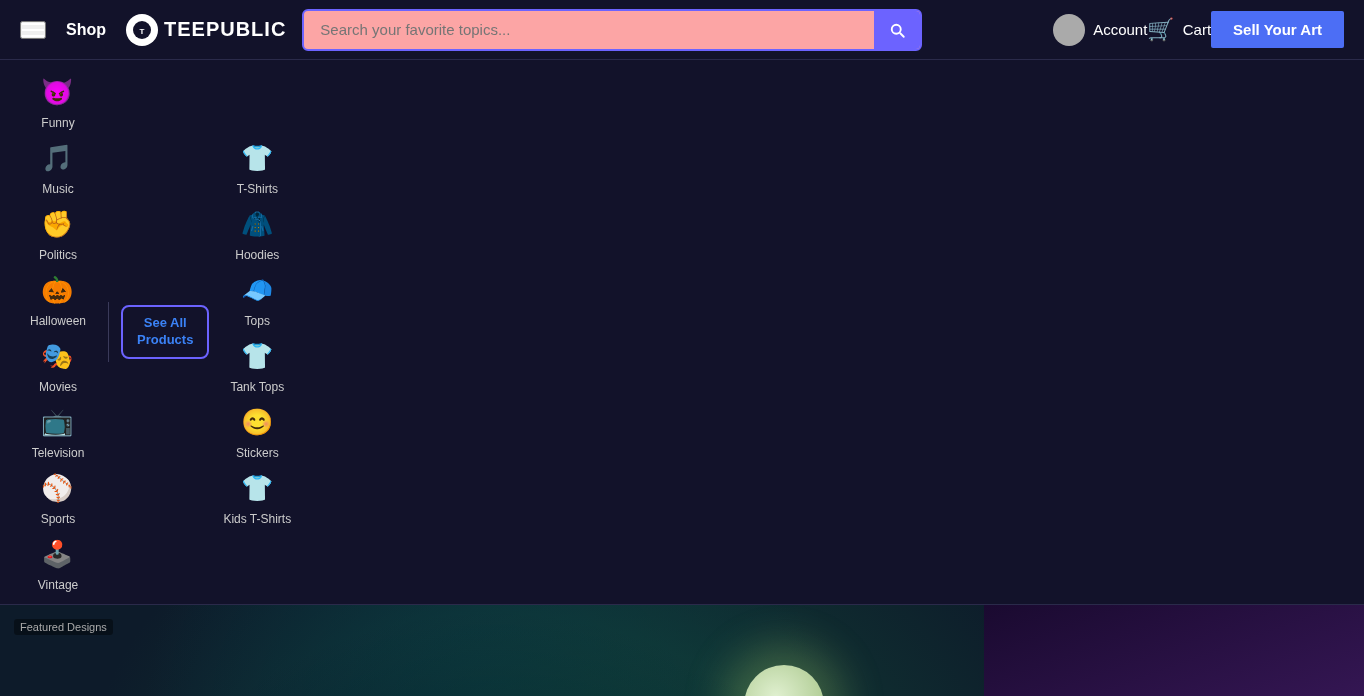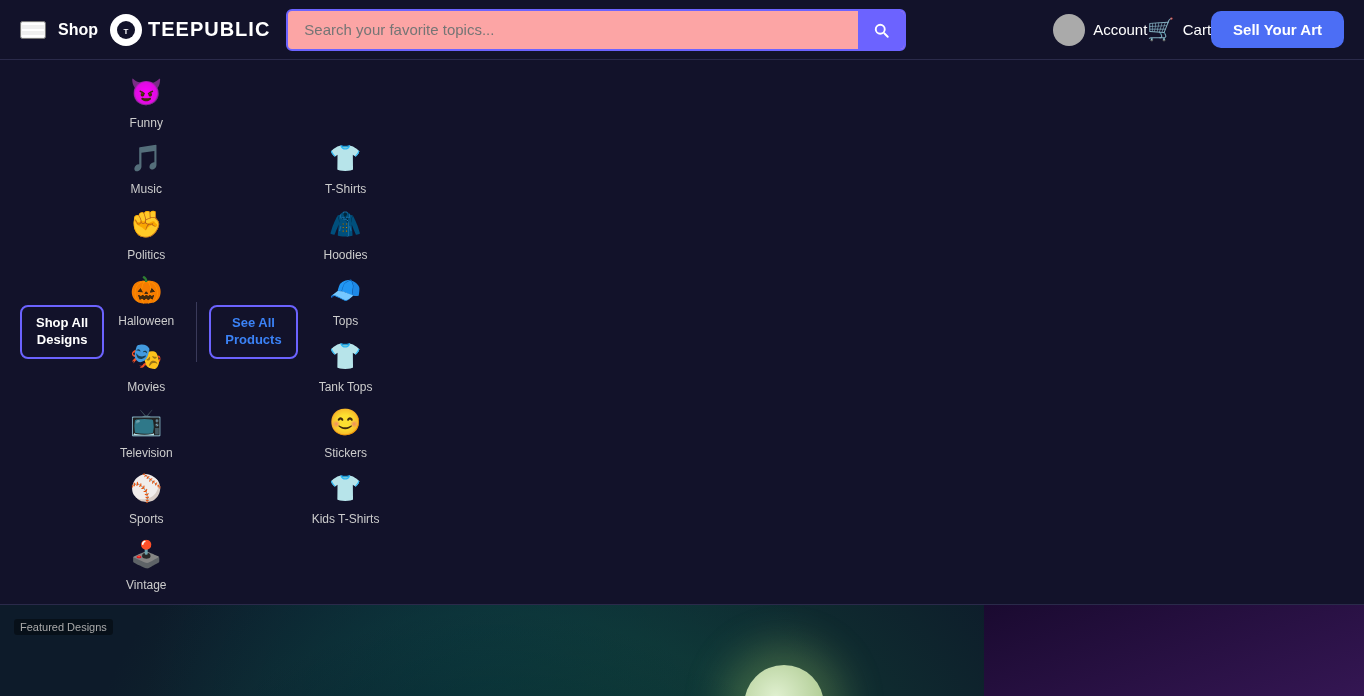--- a/index.html
+++ b/index.html
@@ -17,21 +17,21 @@
       display: flex;
       align-items: center;
       padding: 0 20px;
       height: 60px;
       gap: 16px;
       border-bottom: 1px solid #2a2a4a;
     }
     .header-left {
       display: flex;
       align-items: center;
-      gap: 12px;
+      gap: 20px;
       min-width: 240px;
     }
     .hamburger {
       display: flex; flex-direction: column; gap: 4px; cursor: pointer;
     }
     .hamburger span { width: 22px; height: 2px; background: #fff; display: block; }
     .shop-label {
       font-size: 16px; font-weight: 600; color: #fff;
     }
     .logo {
@@ -83,21 +83,21 @@
       width: 32px; height: 32px; border-radius: 50%; background: #aaa;
     }
     .cart-btn {
       display: flex; align-items: center; gap: 8px;
       background: none; border: none; color: #fff; cursor: pointer; font-size: 15px;
     }
     .sell-btn {
       background: #4c6ef5;
       color: #fff;
       border: none;
-      border-radius: 10px;
+      border-radius: 2px;
       padding: 10px 22px;
       font-size: 15px;
       font-weight: 600;
       cursor: pointer;
       white-space: nowrap;
     }
 
     
     .nav-bar {
       background: #12122a;
@@ -259,24 +259,20 @@
     </button>
     <button class="cart-btn">
       <span style="font-size:22px;">🛒</span>
       <span>Cart</span>
     </button>
     <button class="sell-btn">Sell Your Art</button>
   </div>
 </header>
 
 <nav class="nav-bar">
-  <button class="shop-all-btn">
-    <span style="white-space:pre-line;">Shop All
-Designs</span>
-  </button>
 
   <div id="nav-categories">
       <div class="nav-category">
       <div class="nav-cat-icon">😈</div>
       <span class="nav-cat-label">Funny</span>
     </div>
       <div class="nav-category">
       <div class="nav-cat-icon">🎵</div>
       <span class="nav-cat-label">Music</span>
     </div>

